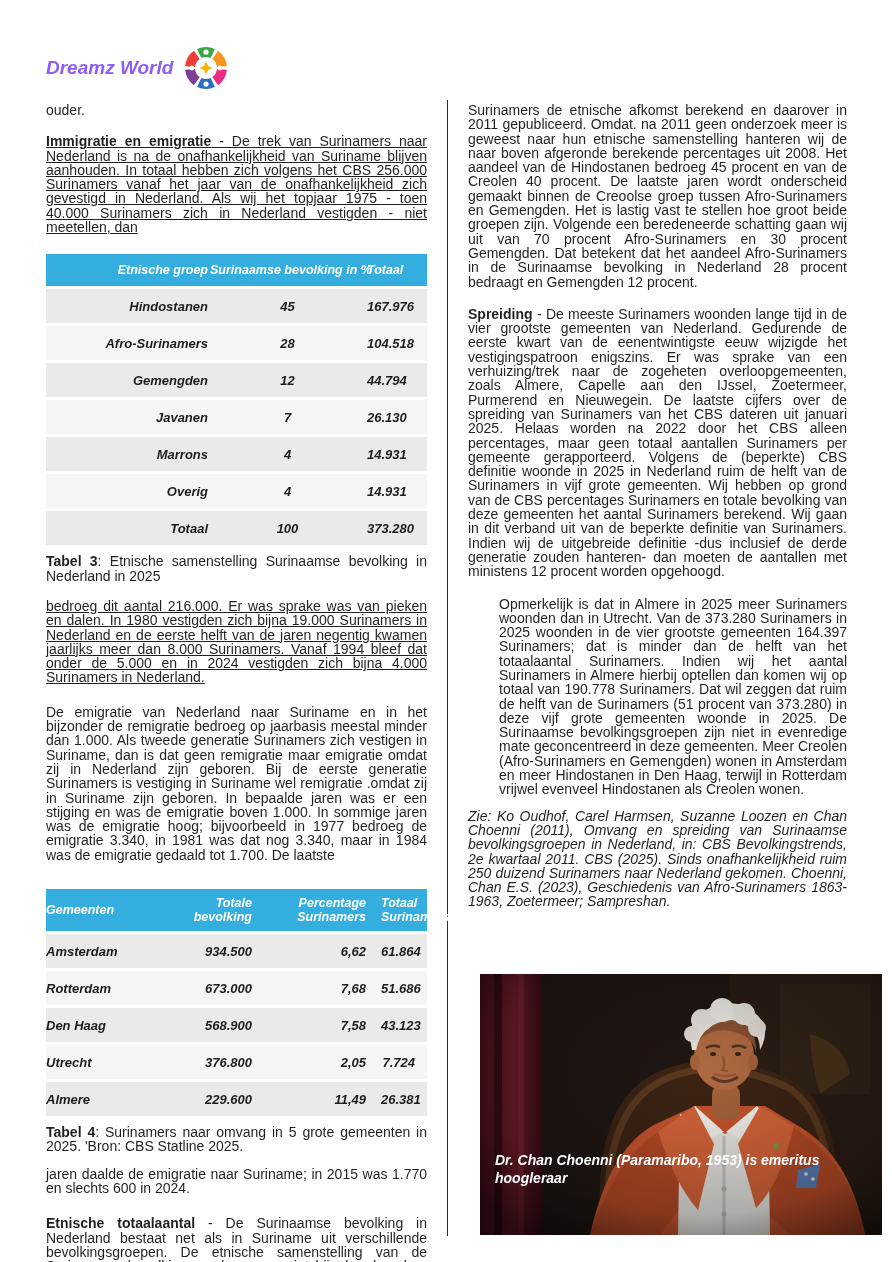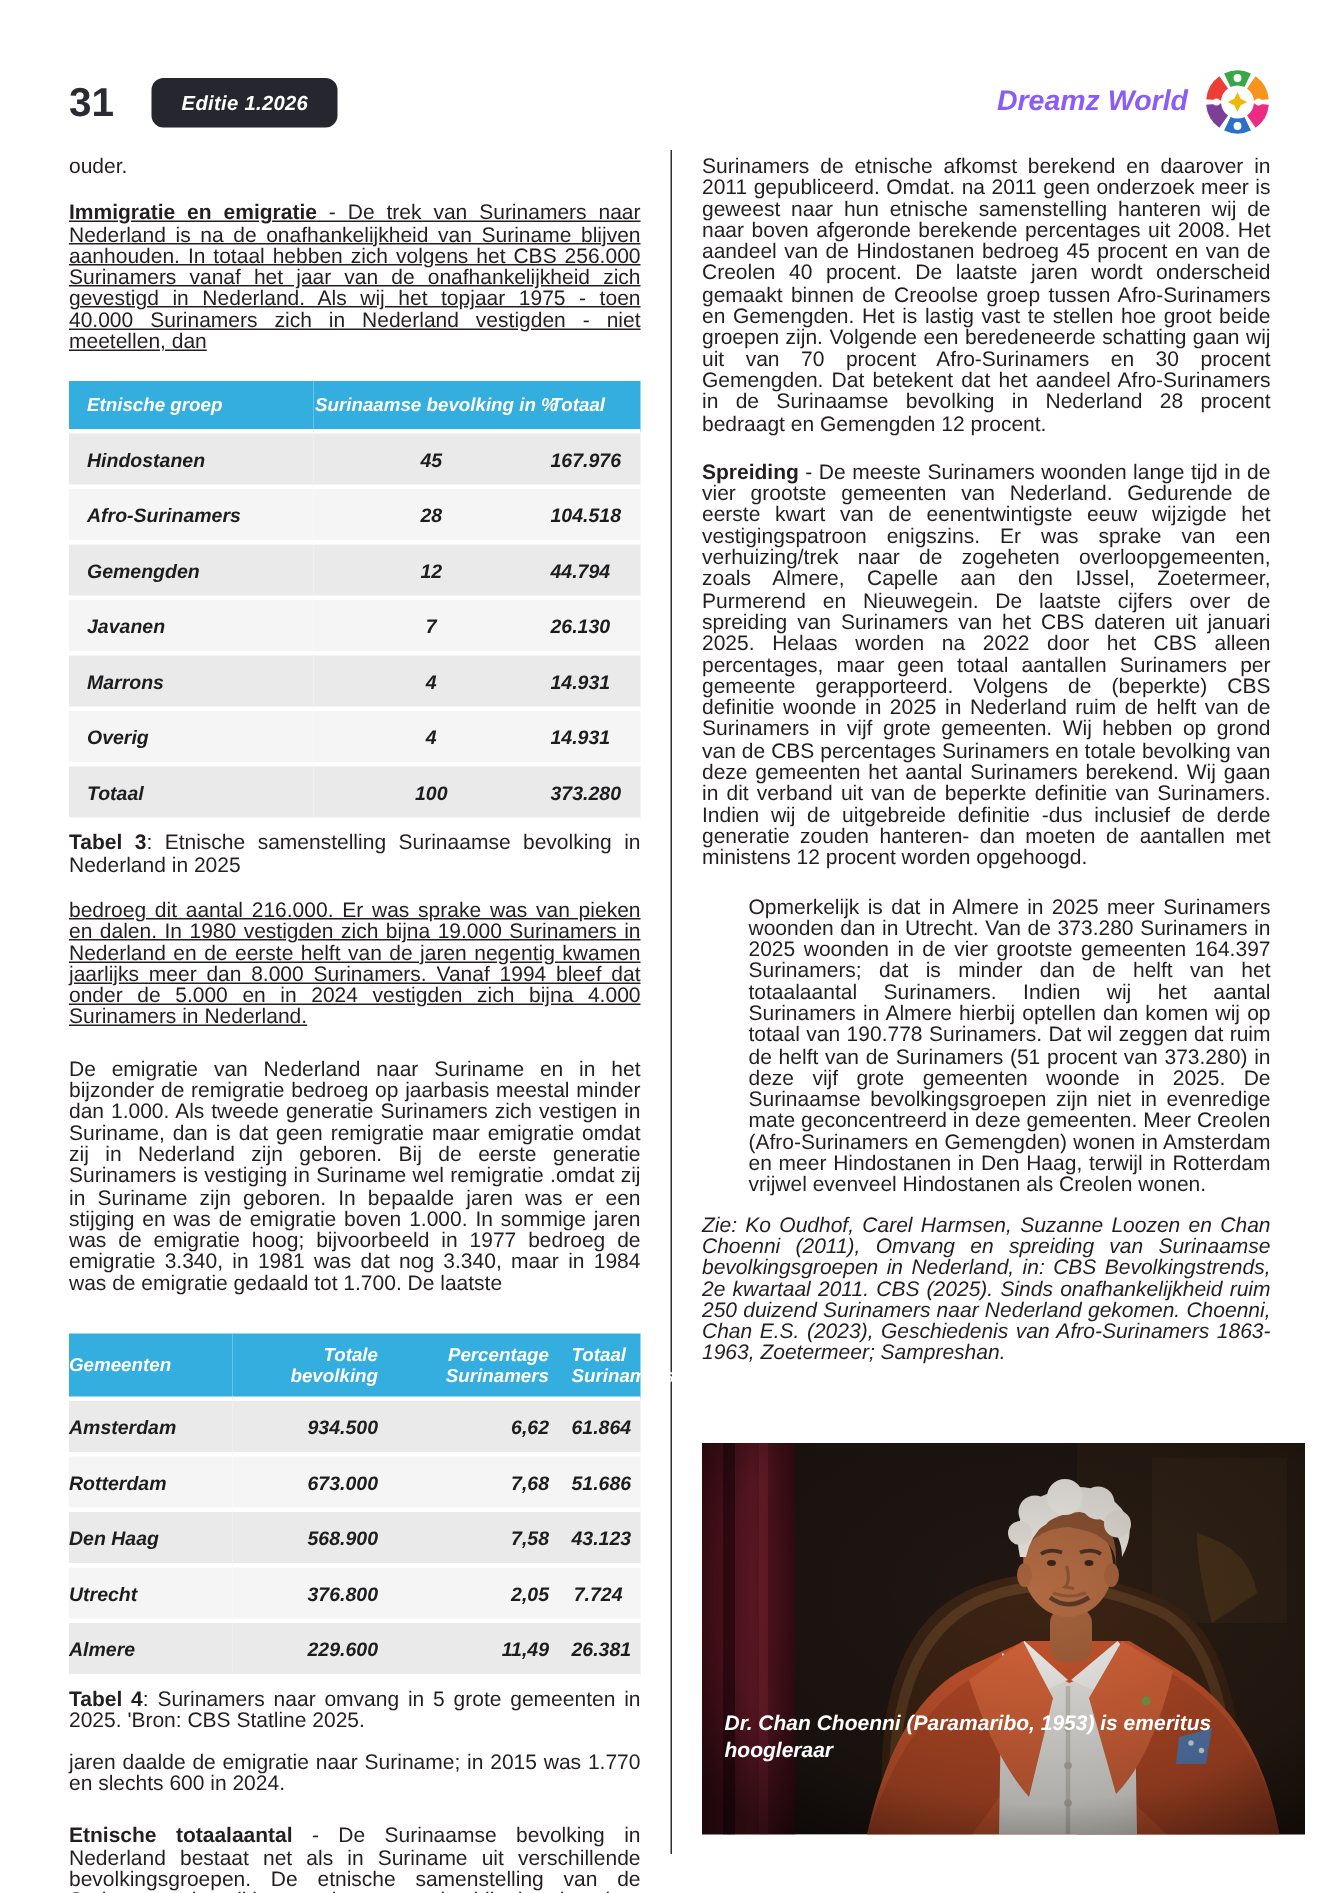--- a/index.html
+++ b/index.html
@@ -35,48 +35,44 @@
   
   table.data-table { border-collapse:collapse; width:381px; margin:0 0 6px 0; table-layout:fixed; }
   .data-table th { background:#34aedf; color:#ffffff; font-size:12.5px; font-weight:700;
     font-style:italic; border-bottom:3px solid #ffffff; vertical-align:middle; }
   .data-table td { font-size:13px; font-weight:700; font-style:italic; color:#1d1d1f;
     border-bottom:3px solid #ffffff; height:32px; vertical-align:middle; }
   .data-table tbody tr:nth-child(odd)  td { background:#eaeaea; }
   .data-table tbody tr:nth-child(even) td { background:#f5f5f5; }
 
   .t3 th { height:30px; white-space:nowrap; }
-  .t3 th:nth-child(1), .t3 td:nth-child(1) { text-align:left;  padding-left:12px; width:150px; }
+  .t3 th:nth-child(1), .t3 td:nth-child(1) { text-align:right;  padding-left:12px; width:150px; }
   .t3 th:nth-child(2), .t3 td:nth-child(2) { text-align:center; width:155px; }
   .t3 th:nth-child(3), .t3 td:nth-child(3) { text-align:right; padding-right:24px; }
 
   .t4 th { height:40px; line-height:14.5px; }
   .t4 th:nth-child(1), .t4 td:nth-child(1) { text-align:left;  padding-left:0;  width:108px; }
   .t4 th:nth-child(2), .t4 td:nth-child(2) { text-align:right; padding-right:20px; width:96px; }
   .t4 th:nth-child(3), .t4 td:nth-child(3) { text-align:right; padding-right:14px; width:93px; }
   .t4 th:nth-child(4), .t4 td:nth-child(4) { text-align:right; padding-right:12px; }
 
   .caption { font-size:13px; line-height:14.5px; }
 
   
-  .photo-figure { position:absolute; left:468px; top:962px; width:402px; height:229px; margin:0; }
+  .photo-figure { position:absolute; left:468px; top:962px; width:402px; height:229px; margin:12px; }
   .photo-figure svg { display:block; }
   .photo-caption { position:absolute; left:15px; bottom:16px; width:340px; color:#ffffff;
     font-weight:700; font-style:italic; font-size:14px; line-height:17.5px; text-align:left; }
 </style>
 </head>
 <body>
 
 <div class="page">
 
   <header class="page-header">
-    <div class="header-left">
-      <span class="page-number">31</span>
-      <span class="edition-badge">Editie 1.2026</span>
-    </div>
     <div class="header-right">
       <span class="brand-name">Dreamz World</span>
       <span class="brand-logo">
         <svg width="46" height="48" viewBox="0 0 46 48" aria-hidden="true">
           <g fill="none" stroke-linecap="butt" stroke-width="10">
             <path d="M16.2 9.5 A16 16 0 0 1 29.8 9.5" stroke="#3aa648"></path>
             <path d="M32.2 10.9 A16 16 0 0 1 38.9 22.6" stroke="#f7941d"></path>
             <path d="M38.9 25.4 A16 16 0 0 1 32.2 37.1" stroke="#ec2c83"></path>
             <path d="M29.8 38.5 A16 16 0 0 1 16.2 38.5" stroke="#2a71c7"></path>
             <path d="M13.8 37.1 A16 16 0 0 1 7.1 25.4" stroke="#7c3f98"></path>

